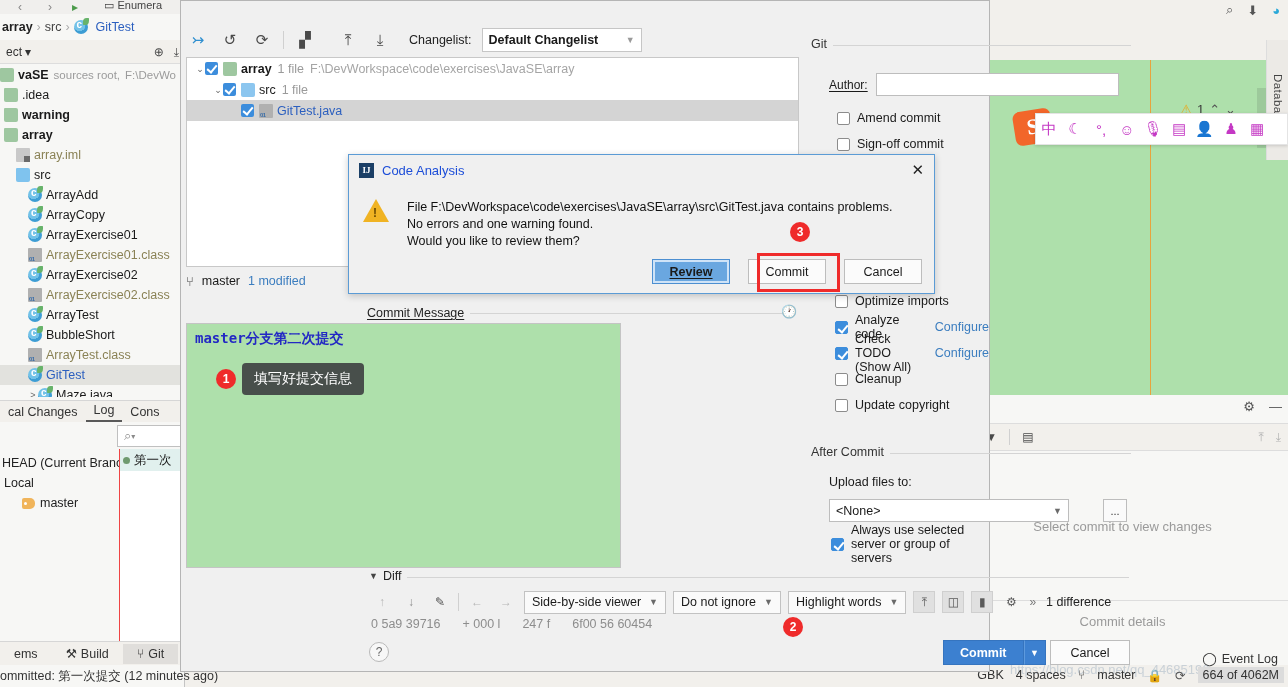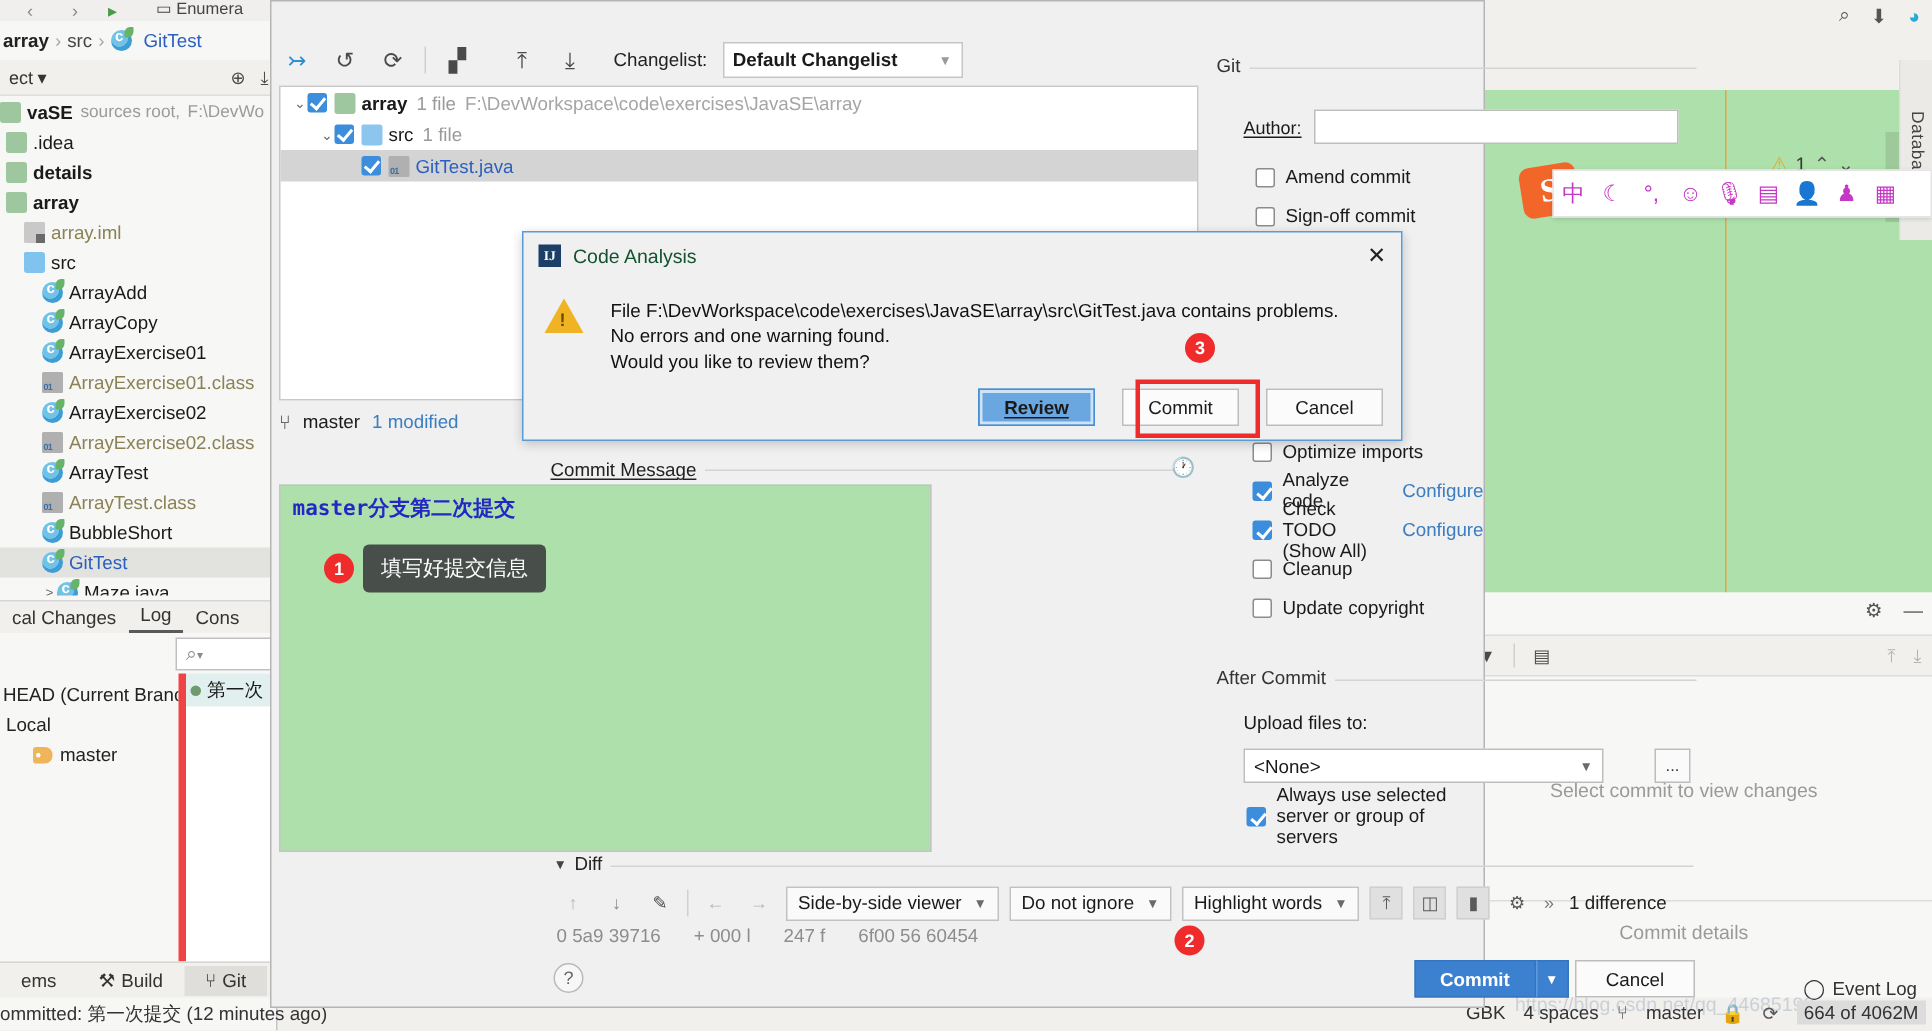--- a/index.html
+++ b/index.html
@@ -60,21 +60,21 @@
   
   #vcs-tabs { position:absolute; left:0; top:400px; width:185px; height:22px; background:#f2f0ec; border-top:1px solid #d6d6d6;
               display:flex; align-items:flex-end; font-size:12.5px; overflow:hidden; }
   #vcs-tabs .vtab { padding:2px 8px 3px 8px; color:#333; }
   #vcs-tabs .vtab.active { border-bottom:2px solid #5a5a5a; }
 
   #vcs-body { position:absolute; left:0; top:423px; width:185px; height:218px; background:#f7f7f5; }
   #branch-search { position:absolute; left:117px; top:2px; width:68px; height:22px; background:#fff; border:1px solid #c0c0c0; display:flex; align-items:center; padding-left:6px; }
   #branch-tree { position:absolute; left:0; top:30px; width:118px; }
   .brow { height:20px; display:flex; align-items:center; font-size:12.5px; white-space:nowrap; padding-left:2px; color:#222; }
-  #commit-list { position:absolute; left:119px; top:26px; width:66px; height:192px; background:#fff; border-left:5px solid #ef4444; }
+  #commit-list { position:absolute; left:119px; top:26px; width:66px; height:192px; background:#fff; border-left:1px solid #ef4444; }
   #commit-list .crow { height:22px; display:flex; align-items:center; background:#e1f0ee; font-size:12.5px; white-space:nowrap; padding-left:3px; }
   .greendot { width:7px;height:7px;border-radius:50%;background:#6f9a6f;margin-right:4px;flex:none;}
 
   #bottom-tabs { position:absolute; left:0; top:641px; width:185px; height:24px; background:#f2f0ec; border-top:1px solid #d6d6d6;
                  display:flex; align-items:center; font-size:12.5px; overflow:hidden;}
   #bottom-tabs .btab { padding:3px 14px; display:flex; align-items:center; gap:4px; color:#333;text-align:center; }
   #bottom-tabs .btab.active { background:#e0dedb; }
 
   #statusline-left { position:absolute; left:0; top:665px; width:520px; height:22px; font-size:12.5px; color:#333; display:flex; align-items:center; white-space:nowrap;}
 
@@ -190,21 +190,21 @@
   #commit-main { position:absolute; left:762px; top:639px; height:25px; display:flex; }
   #commit-main .cmain { background:#3c80d0; color:#fff; font-weight:bold; font-size:12.5px; padding:0 16px; display:flex; align-items:center; border:1px solid #3574bf;}
   #commit-main .carr { background:#3c80d0; color:#fff; width:22px; display:flex; align-items:center; justify-content:center; border:1px solid #3574bf; border-left:1px solid #5d9ade; font-size:9px;}
   #cancel-main { position:absolute; left:869px; top:639px; width:80px; height:25px; background:#fbfbfb; border:1px solid #bdbdbd;
                  display:flex; align-items:center; justify-content:center; font-size:12.5px;}
 
   
   #ca-dialog { position:absolute; left:348px; top:154px; width:587px; height:140px; background:#f0f0f0; border:1px solid #5b9bd5; box-shadow:0 2px 7px rgba(0,0,0,.2);}
   #ca-title { height:30px; display:flex; align-items:center; padding:0 10px; gap:8px; }
   #ca-logo { width:15px; height:15px; background:#1b3f66; color:#fff; font-size:9px; font-weight:bold; display:flex; align-items:center; justify-content:center; font-family:"Liberation Serif",serif;}
-  #ca-title .ttxt { font-size:13px; color:#14532d; }
+  #ca-title .ttxt { font-size:13px; color:#1d4ed8; }
   #ca-close { margin-left:auto; color:#222; font-size:15px; }
   #ca-warn { position:absolute; left:14px; top:44px; width:0;height:0;border-left:13px solid transparent;border-right:13px solid transparent;border-bottom:23px solid #f0b323;}
   #ca-warn:after{content:"!";position:absolute;left:-3px;top:7px;color:#6b4a00;font-size:12px;font-weight:bold;}
   #ca-msg { position:absolute; left:58px; top:44px; font-size:12.5px; line-height:17px; color:#111; }
   #ca-buttons { position:absolute; right:12px; bottom:9px; display:flex; align-items:center; gap:18px; }
   .ca-btn { height:25px; min-width:78px; background:#fbfbfb; border:1px solid #bdbdbd; display:flex; align-items:center; justify-content:center; font-size:12.5px;}
   .ca-btn.primary { background:#6aa7e0; border:1px solid #4c8fd1; color:#1a1a1a; font-weight:bold; box-shadow:0 0 0 2px #cfe3f7 inset;}
   #hl-box { position:absolute; left:757px; top:253px; width:83px; height:39px; border:3px solid #ef2b2b; }
   #cnum3 { position:absolute; left:790px; top:222px; }
   #cnum2 { position:absolute; left:783px; top:617px; }
@@ -290,21 +290,21 @@
       </div>
       <div id="tree-rows">
           <div class="trow">
             <span style="width:4px"></span>
             <span class="ic ic-folder mod"></span>
             <span class="tlabel">.idea</span>
           </div>
           <div class="trow">
             <span style="width:4px"></span>
             <span class="ic ic-folder mod"></span>
-            <span class="tlabel bold">details</span>
+            <span class="tlabel bold">warning</span>
           </div>
           <div class="trow">
             <span style="width:4px"></span>
             <span class="ic ic-folder mod"></span>
             <span class="tlabel bold">array</span>
           </div>
           <div class="trow">
             <span style="width:16px"></span>
             <span class="ic ic-iml"></span>
             <span class="tlabel muted">array.iml</span>
@@ -354,29 +354,29 @@
           </div>
           <div class="trow">
             <span style="width:28px"></span>
             <span class="ic ic-class">
               <i class="leafy"></i>
             </span>
             <span class="tlabel">ArrayTest</span>
           </div>
           <div class="trow">
             <span style="width:28px"></span>
+            <span class="ic ic-class">
+              <i class="leafy"></i>
+            </span>
+            <span class="tlabel">BubbleShort</span>
+          </div>
+          <div class="trow">
+            <span style="width:28px"></span>
             <span class="ic ic-compiled"></span>
             <span class="tlabel muted">ArrayTest.class</span>
-          </div>
-          <div class="trow">
-            <span style="width:28px"></span>
-            <span class="ic ic-class">
-              <i class="leafy"></i>
-            </span>
-            <span class="tlabel">BubbleShort</span>
           </div>
           <div class="trow sel">
             <span style="width:28px"></span>
             <span class="ic ic-class">
               <i class="leafy"></i>
             </span>
             <span class="tlabel blue">GitTest</span>
           </div>
           <div class="trow">
             <span style="width:28px"></span>

